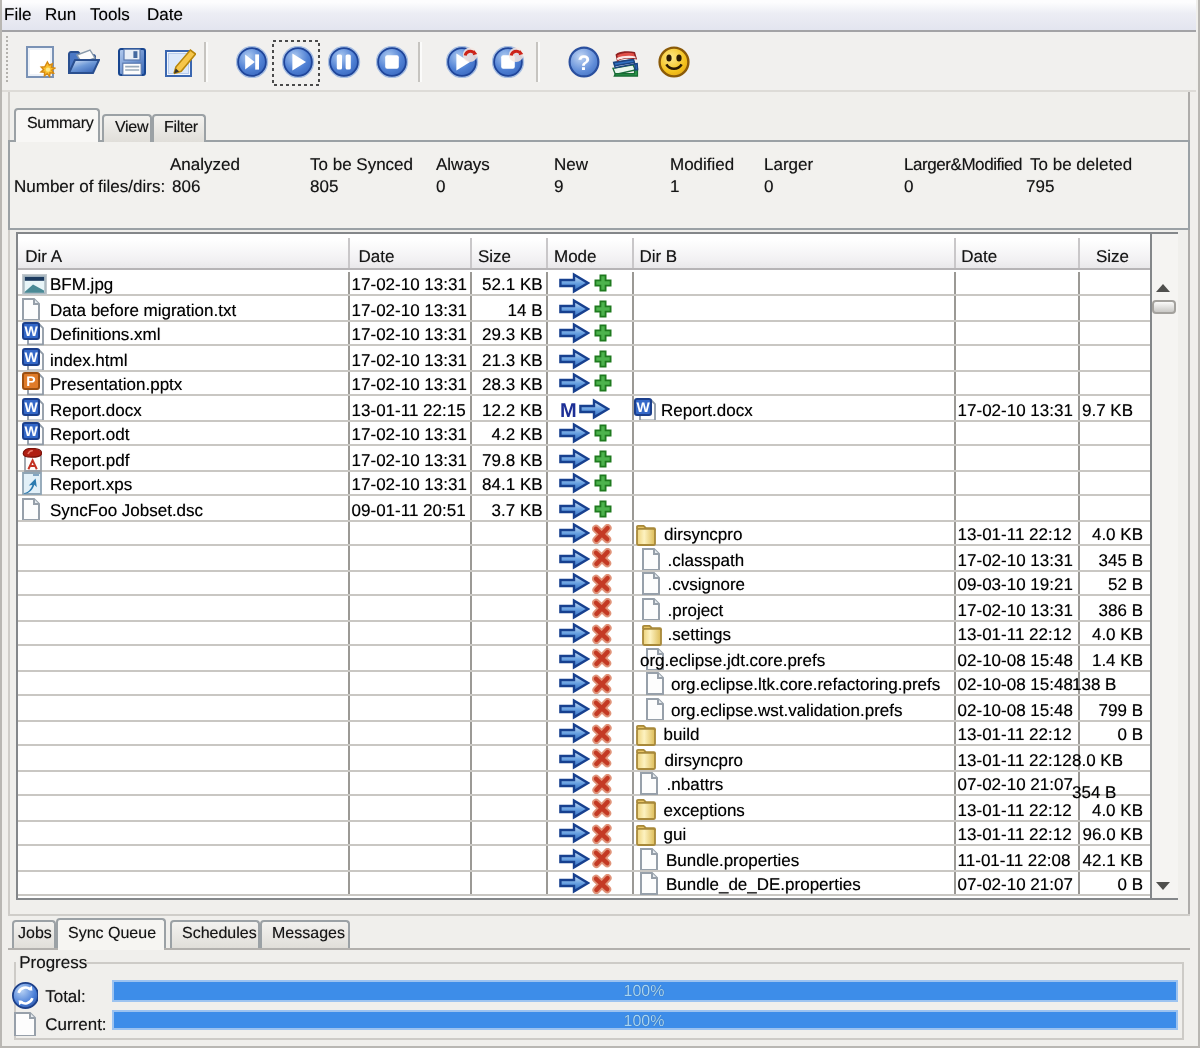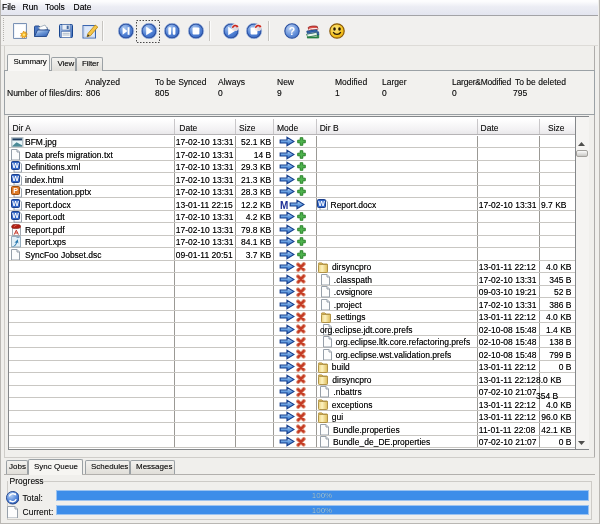--- a/index.html
+++ b/index.html
@@ -266,21 +266,21 @@
     </defs>
     <path d="M1.2 4 H8 V1.3 L15 5.5 L8 9.7 V7 H1.2 Z" fill="url(#g11)" stroke="#17408f" stroke-width="1.2"></path>
   </svg>
 <svg style="position:absolute;left:297px;top:137.3px" width="9" height="9" viewBox="0 0 9 9">
     <path d="M3.2 .7 h2.6 v2.5 h2.5 v2.6 h-2.5 v2.5 h-2.6 v-2.5 h-2.5 v-2.6 h2.5 Z" fill="#4db34d" stroke="#1f7a1f" stroke-width=".9"></path>
   </svg>
 <svg style="position:absolute;left:10.5px;top:148.5px" width="9" height="11.5" viewBox="0 0 9 11.5">
     <path d="M.5 .5 H6 L8.5 3 V11.0 H.5 Z" fill="#fdfdfd" stroke="#97a0aa" stroke-width="1"></path>
     <path d="M6 .5 V3 H8.5" fill="#e6ebf0" stroke="#97a0aa" stroke-width="1"></path>
   </svg>
-<div class="t" style="left:25px;top:150.6px">Data prefs migration.txt</div>
+<div class="t" style="left:25px;top:150.6px">Data before migration.txt</div>
 <div class="t" style="left:175.8px;top:150.6px">17-02-10 13:31</div>
 <div class="t" style="left:234px;top:150.6px;width:37.3px;text-align:right">14 B</div>
 <svg style="position:absolute;left:279px;top:148.9px" width="16" height="11" viewBox="0 0 16 11">
     <defs>
       <linearGradient id="g12" x1="0" y1="0" x2="0" y2="1">
         <stop offset="0" stop-color="#dcecfa"></stop>
         <stop offset=".5" stop-color="#6aa2e2"></stop>
         <stop offset="1" stop-color="#2f6ac0"></stop>
       </linearGradient>
     </defs>
@@ -618,21 +618,21 @@
 <svg style="position:absolute;left:296.3px;top:336.5px" width="10" height="10.5" viewBox="0 0 10 10.5">
     <path d="M2 2.4 L7.6 7.6 M7.8 2 L2.2 8" stroke="#e0947a" stroke-width="4" stroke-linecap="round"></path>
     <path d="M2 2.4 L7.6 7.6 M7.8 2 L2.2 8" stroke="#c43a24" stroke-width="2.2" stroke-linecap="round"></path>
   </svg>
 <svg style="position:absolute;left:323px;top:336.0px" width="9" height="11.5" viewBox="0 0 9 11.5">
     <path d="M.5 .5 H6 L8.5 3 V11.0 H.5 Z" fill="#fdfdfd" stroke="#97a0aa" stroke-width="1"></path>
     <path d="M6 .5 V3 H8.5" fill="#e6ebf0" stroke="#97a0aa" stroke-width="1"></path>
   </svg>
 <div class="t" style="left:335.5px;top:338.1px">org.eclipse.ltk.core.refactoring.prefs</div>
 <div class="t" style="left:478.8px;top:338.1px">02-10-08 15:48</div>
-<div class="t" style="left:536px;top:338.1px;width:35.5px;text-align:right">138 B</div>
+<div class="t" style="left:536px;top:338.1px;width:35.5px;">138 B</div>
 <svg style="position:absolute;left:279px;top:348.9px" width="16" height="11" viewBox="0 0 16 11">
     <defs>
       <linearGradient id="g30" x1="0" y1="0" x2="0" y2="1">
         <stop offset="0" stop-color="#dcecfa"></stop>
         <stop offset=".5" stop-color="#6aa2e2"></stop>
         <stop offset="1" stop-color="#2f6ac0"></stop>
       </linearGradient>
     </defs>
     <path d="M1.2 4 H8 V1.3 L15 5.5 L8 9.7 V7 H1.2 Z" fill="url(#g30)" stroke="#17408f" stroke-width="1.2"></path>
   </svg>

